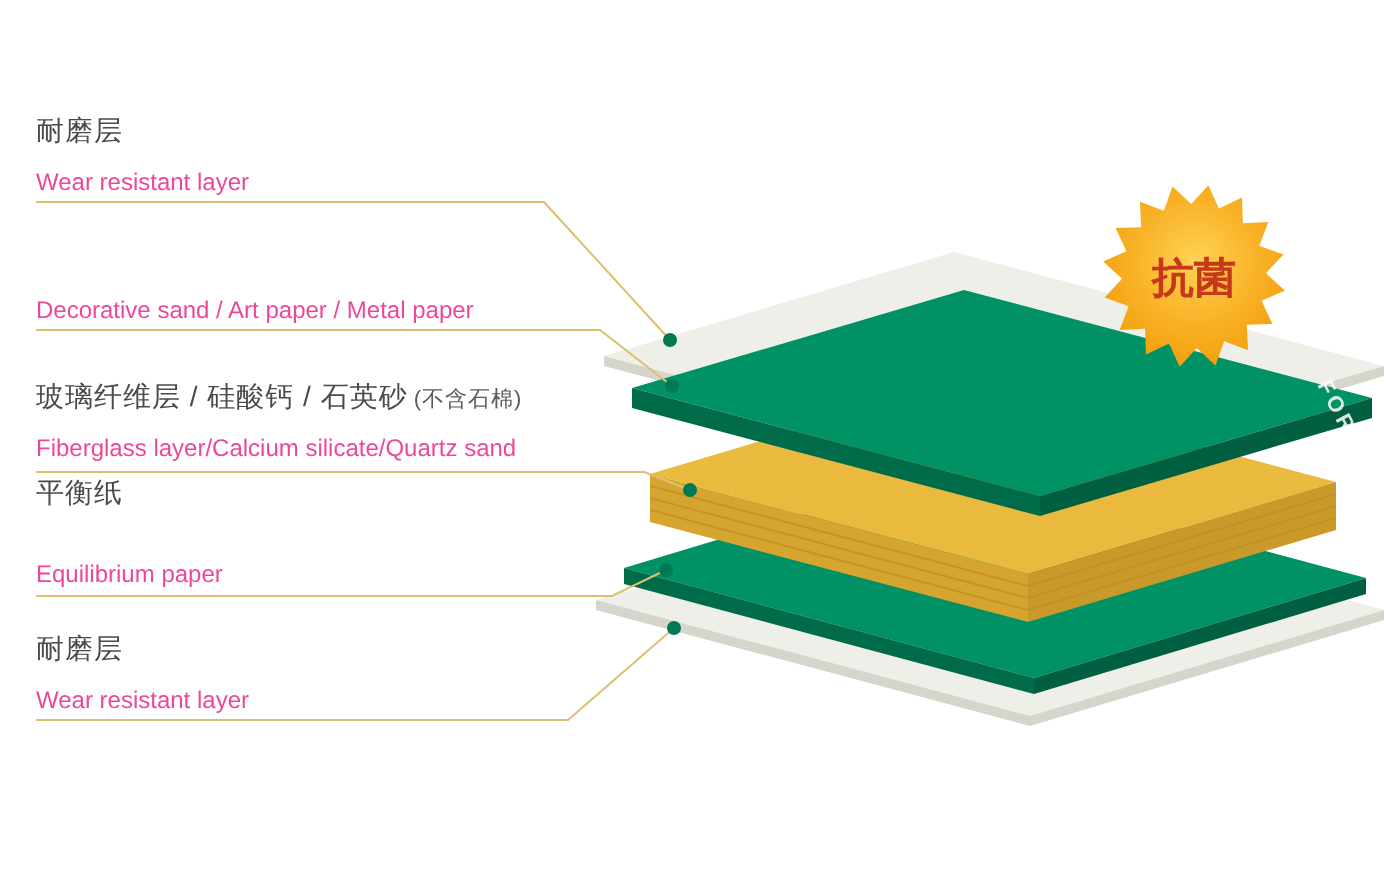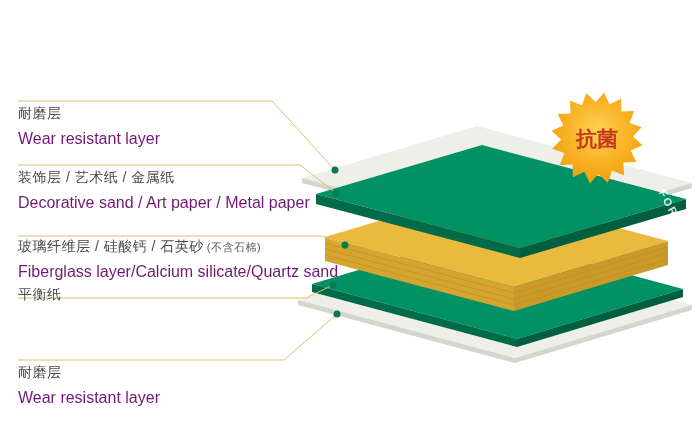--- a/index.html
+++ b/index.html
@@ -4,31 +4,31 @@
 <style>
   html,body{margin:0;padding:0;background:#ffffff;}
   .canvas{
     position:relative;
     width:700px;height:438px;
     background:#ffffff;
     overflow:hidden;
     font-family:"Liberation Sans","DejaVu Sans",sans-serif;
   }
   .diagram-svg{position:absolute;left:0;top:0;}
-  .layer-label{position:absolute;left:18px;white-space:nowrap;margin-top:48px;}
+  .layer-label{position:absolute;left:18px;white-space:nowrap;}
   .zh{
     font-size:14px;
     color:#4a4a4a;
     line-height:18px;
     letter-spacing:0.5px;
   }
   .zh .note{font-size:11px;color:#5a5a5a;margin-left:3px;}
   .en{
-    font-size:16px;
-    color:#701a75;
+    font-size:12px;
+    color:#ec4899;
     line-height:16px;
   }
   .badge-text{
     font-weight:bold;
     font-size:21px;
   }
   .brand-text{
     font-size:11px;
     font-weight:bold;
     letter-spacing:2px;
@@ -110,39 +110,39 @@
     </g>
   </svg>
 
   <div class="layer-label" style="top:56px">
     <div class="zh"><span>耐磨层</span></div>
   </div>
   <div class="layer-label" style="top:83px">
     <div class="en">Wear resistant layer</div>
   </div>
 
-  <div class="layer-label" style="top:120px">
-    <div class="zh"><span>装饰层 / 艺术纸 / 金属纸</span></div>
-  </div>
   <div class="layer-label" style="top:147px">
     <div class="en">Decorative sand / Art paper / Metal paper</div>
   </div>
 
   <div class="layer-label" style="top:189px">
     <div class="zh">
       <span>玻璃纤维层 / 硅酸钙 / 石英砂</span><span class="note">(不含石棉)</span>
     </div>
   </div>
   <div class="layer-label" style="top:216px">
     <div class="en">Fiberglass layer/Calcium silicate/Quartz sand</div>
   </div>
 
   <div class="layer-label" style="top:237px">
     <div class="zh"><span>平衡纸</span></div>
   </div>
+  <div class="layer-label" style="top:279px">
+    <div class="en">Equilibrium paper</div>
+  </div>
 
   <div class="layer-label" style="top:315px">
     <div class="zh"><span>耐磨层</span></div>
   </div>
   <div class="layer-label" style="top:342px">
     <div class="en">Wear resistant layer</div>
   </div>
 
 </div>
 

